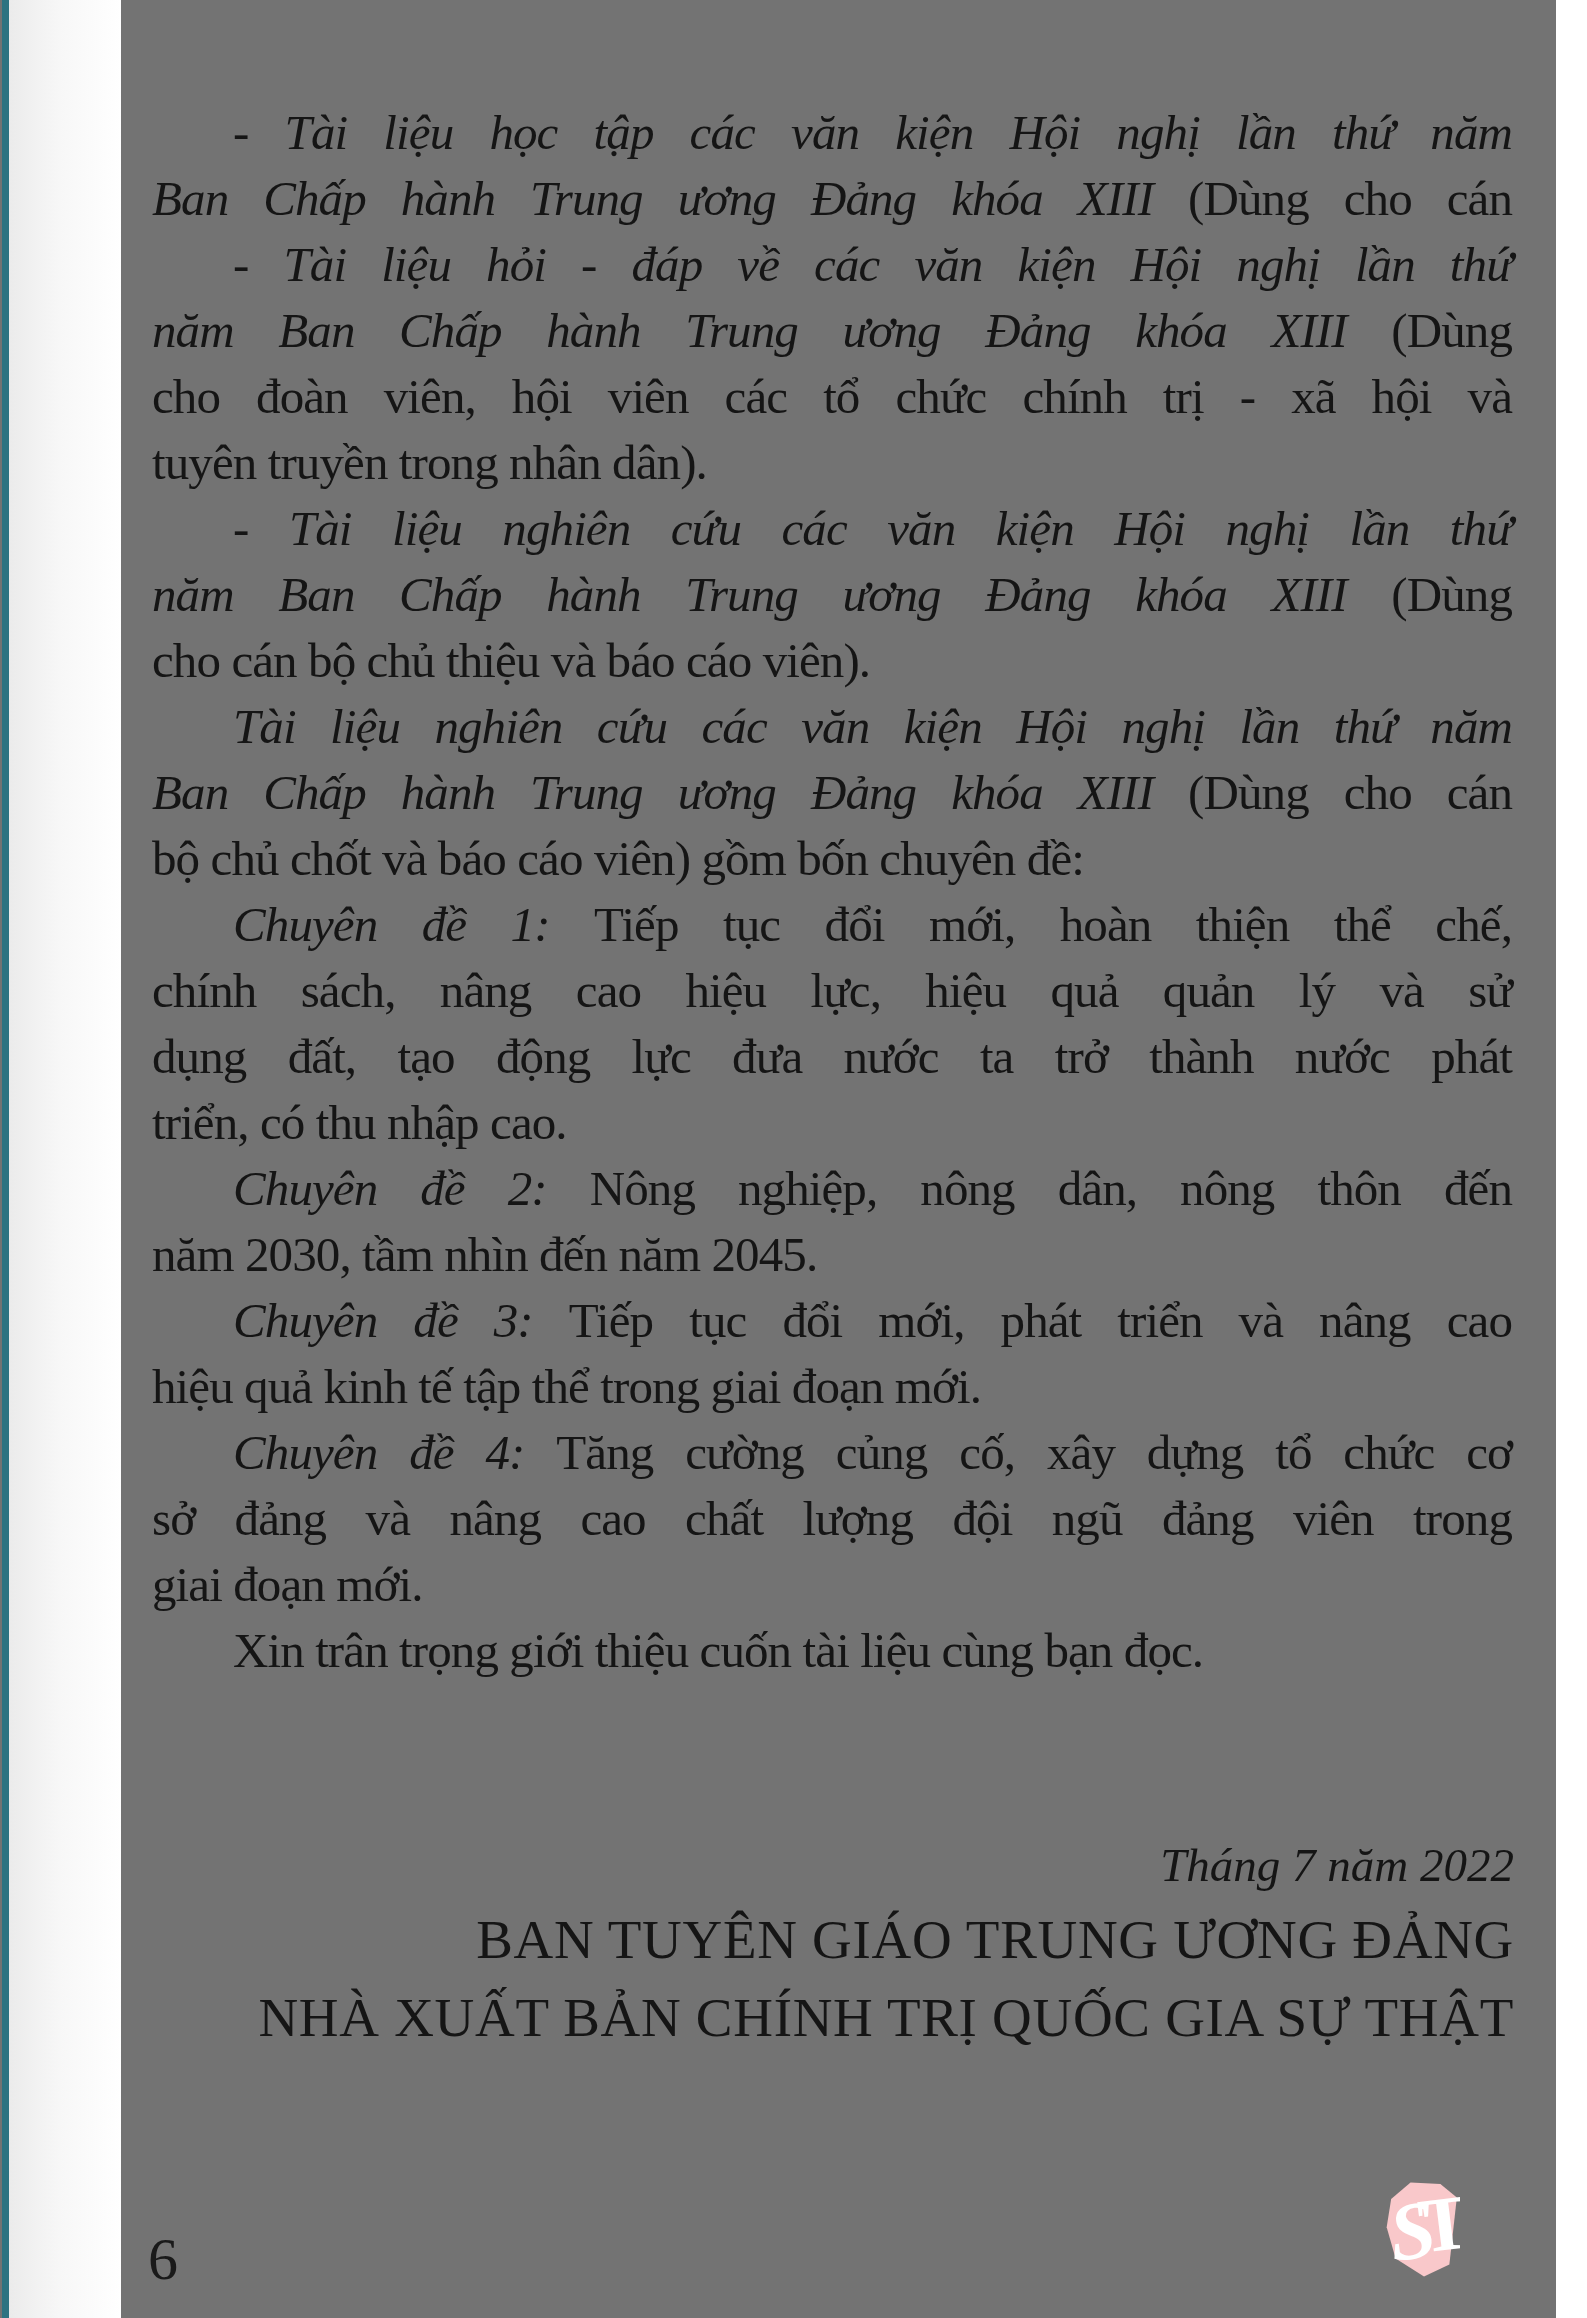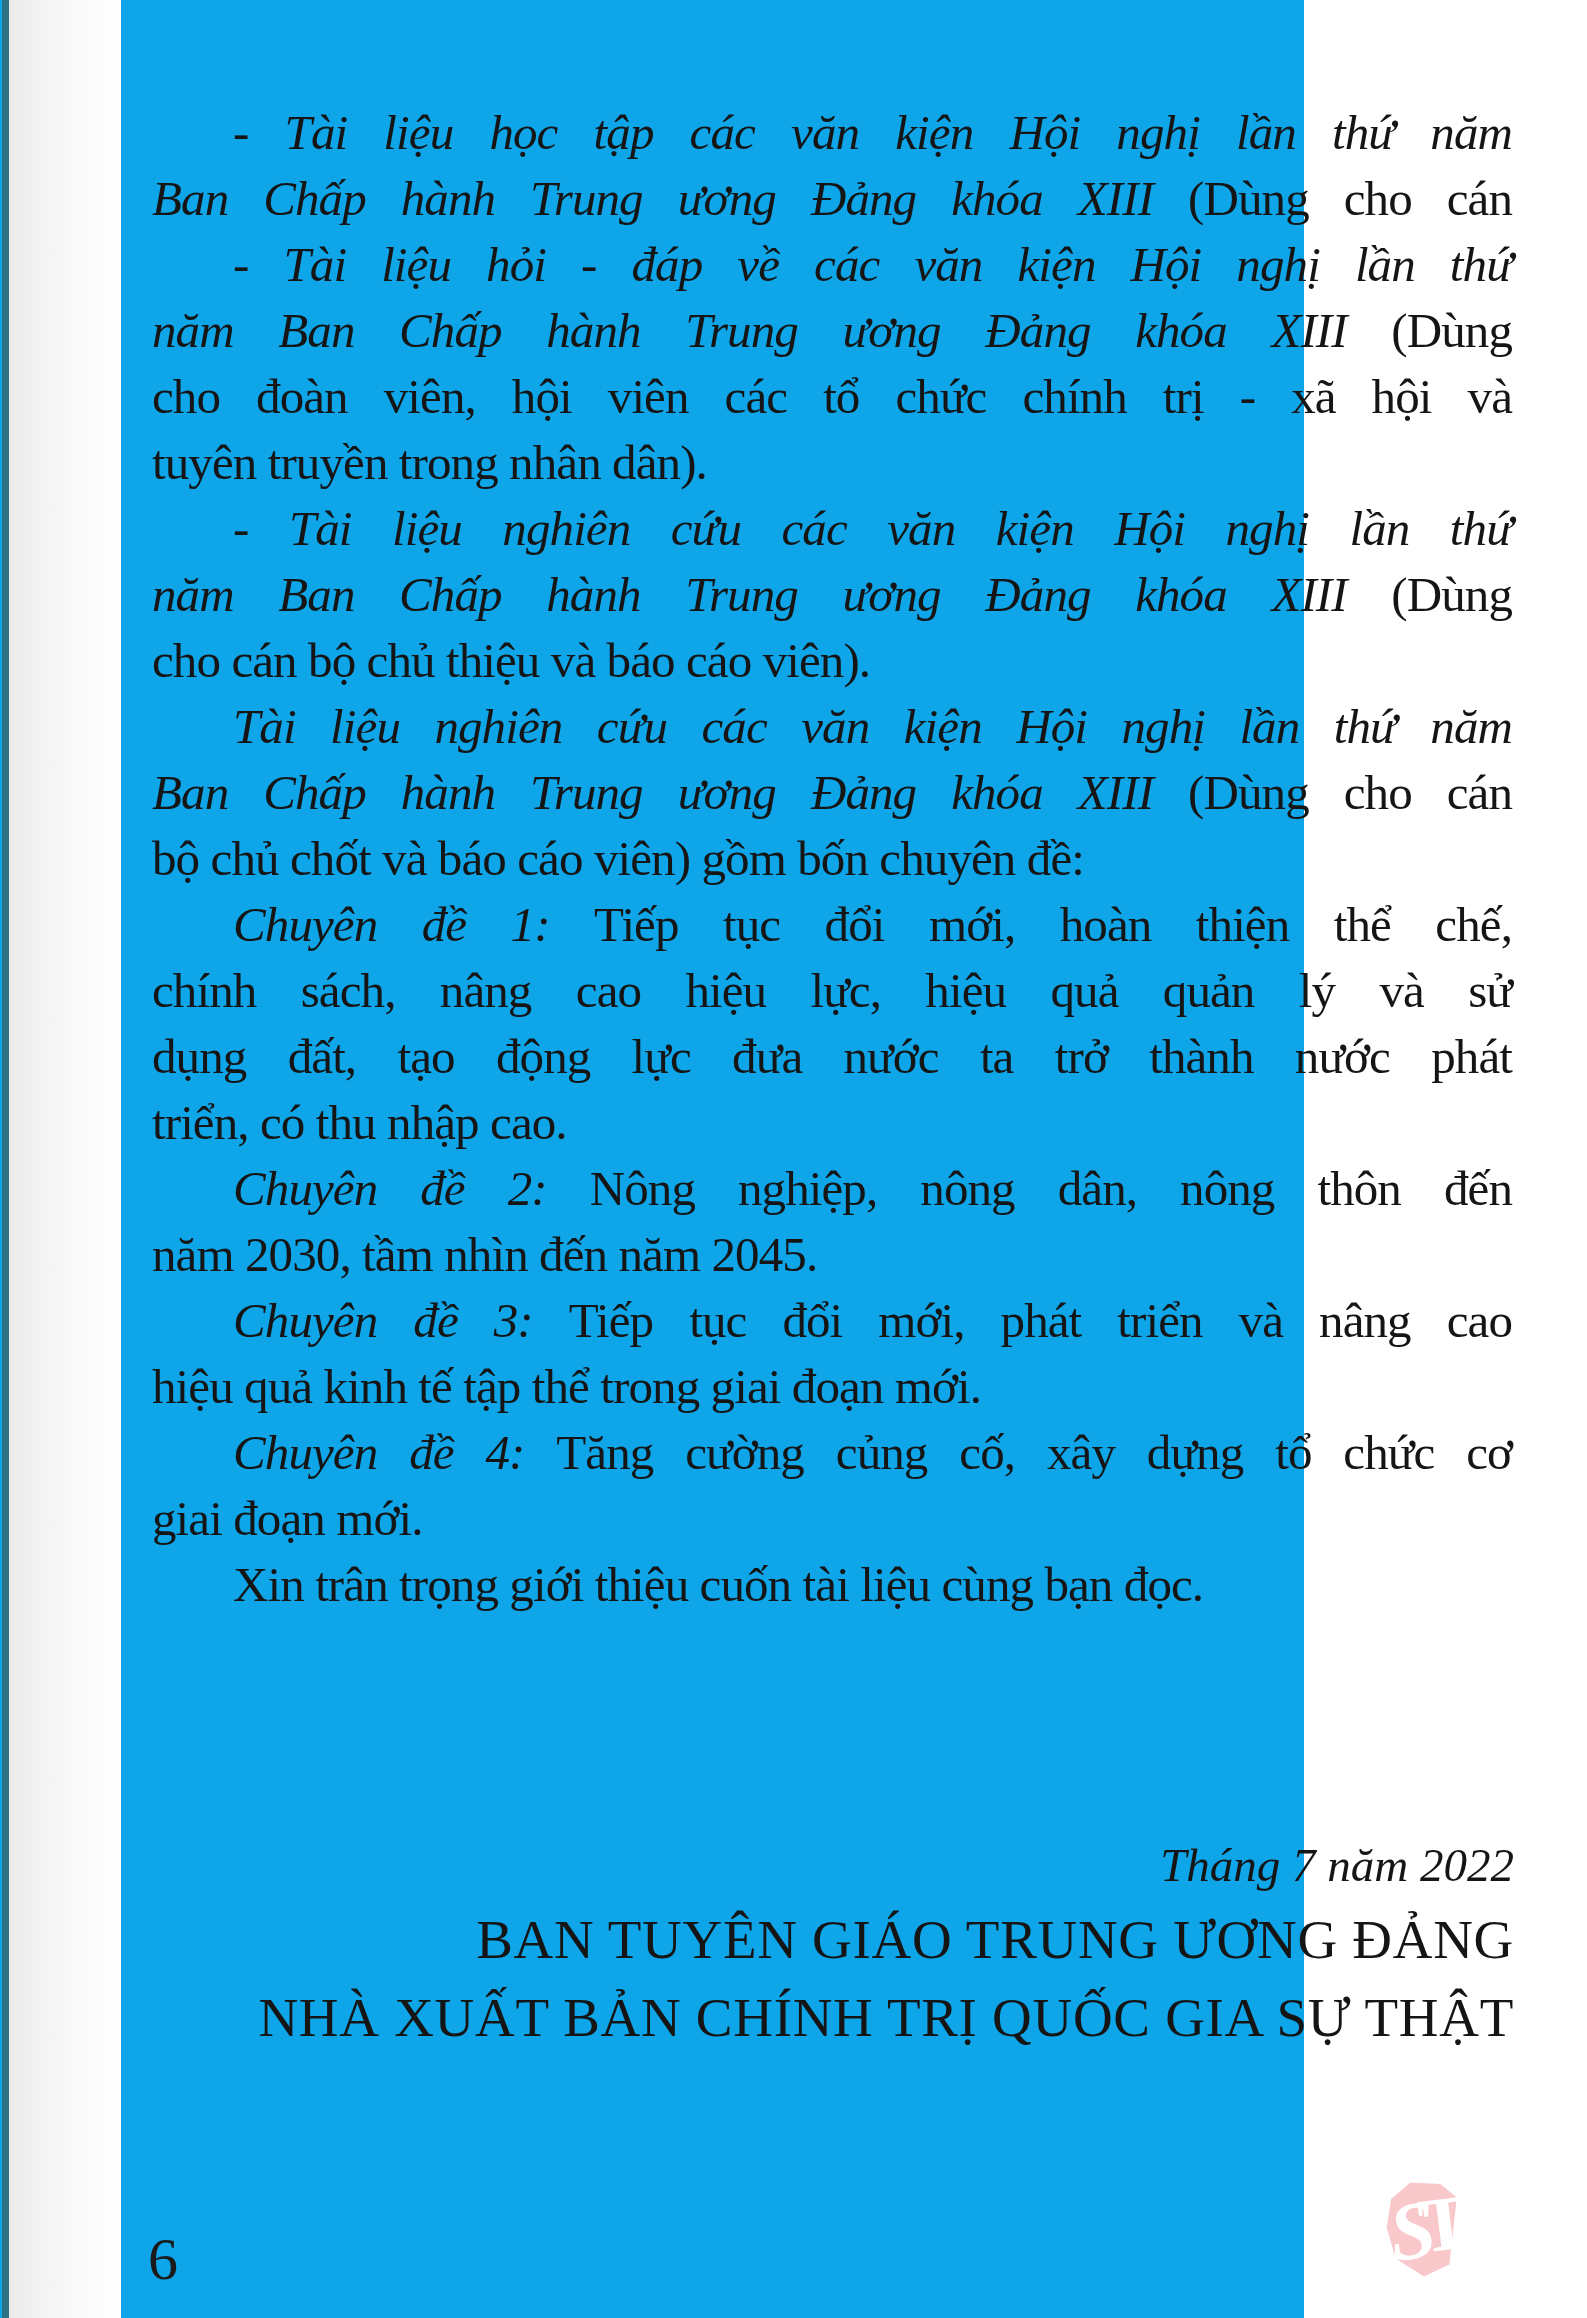--- a/index.html
+++ b/index.html
@@ -3,21 +3,21 @@
 <meta charset="utf-8">
 <title>Document page</title>
 <style>
   html,body{margin:0;padding:0;}
   body{
     width:1588px;height:2319px;
     background:#ffffff;
     font-family:"Liberation Serif","DejaVu Serif",serif;
     overflow:hidden;
   }
-  .page{position:relative;width:1304px;height:2319px;background:#0ea5e9;}
+  .page{position:relative;width:1556px;height:2319px;background:#737373;}
 
   
   .binding-strip{
     position:absolute;left:1.5px;top:0;width:7.5px;height:2319px;
     background:var(--teal,#2d7381);
   }
   .gutter-shadow{
     position:absolute;left:9px;top:0;width:112px;height:2319px;
     background:linear-gradient(to right,#ebebeb 0%,#f7f7f7 45%,#ffffff 100%);
   }
@@ -72,20 +72,21 @@
       <div class="line last"><span class="rm">bộ chủ chốt và báo cáo viên) gồm bốn chuyên đề:</span></div>
       <div class="line indent"><span class="it">Chuyên đề 1: </span><span class="rm">Tiếp tục đổi mới, hoàn thiện thể chế,</span></div>
       <div class="line"><span class="rm">chính sách, nâng cao hiệu lực, hiệu quả quản lý và sử</span></div>
       <div class="line"><span class="rm">dụng đất, tạo động lực đưa nước ta trở thành nước phát</span></div>
       <div class="line last"><span class="rm">triển, có thu nhập cao.</span></div>
       <div class="line indent"><span class="it">Chuyên đề 2: </span><span class="rm">Nông nghiệp, nông dân, nông thôn đến</span></div>
       <div class="line last"><span class="rm">năm 2030, tầm nhìn đến năm 2045.</span></div>
       <div class="line indent"><span class="it">Chuyên đề 3: </span><span class="rm">Tiếp tục đổi mới, phát triển và nâng cao</span></div>
       <div class="line last"><span class="rm">hiệu quả kinh tế tập thể trong giai đoạn mới.</span></div>
       <div class="line indent"><span class="it">Chuyên đề 4: </span><span class="rm">Tăng cường củng cố, xây dựng tổ chức cơ</span></div>
+      <div class="line"><span class="rm">sở đảng và nâng cao chất lượng đội ngũ đảng viên trong</span></div>
       <div class="line last"><span class="rm">giai đoạn mới.</span></div>
       <div class="line indent last"><span class="rm">Xin trân trọng giới thiệu cuốn tài liệu cùng bạn đọc.</span></div>
     </main>
 
   <div class="footer-block">
     <div class="footer-date">Tháng 7 năm 2022</div>
     <div class="footer-org">BAN TUYÊN GIÁO TRUNG ƯƠNG ĐẢNG</div>
     <div class="footer-org">NHÀ XUẤT BẢN CHÍNH TRỊ QUỐC GIA SỰ THẬT</div>
   </div>
 

